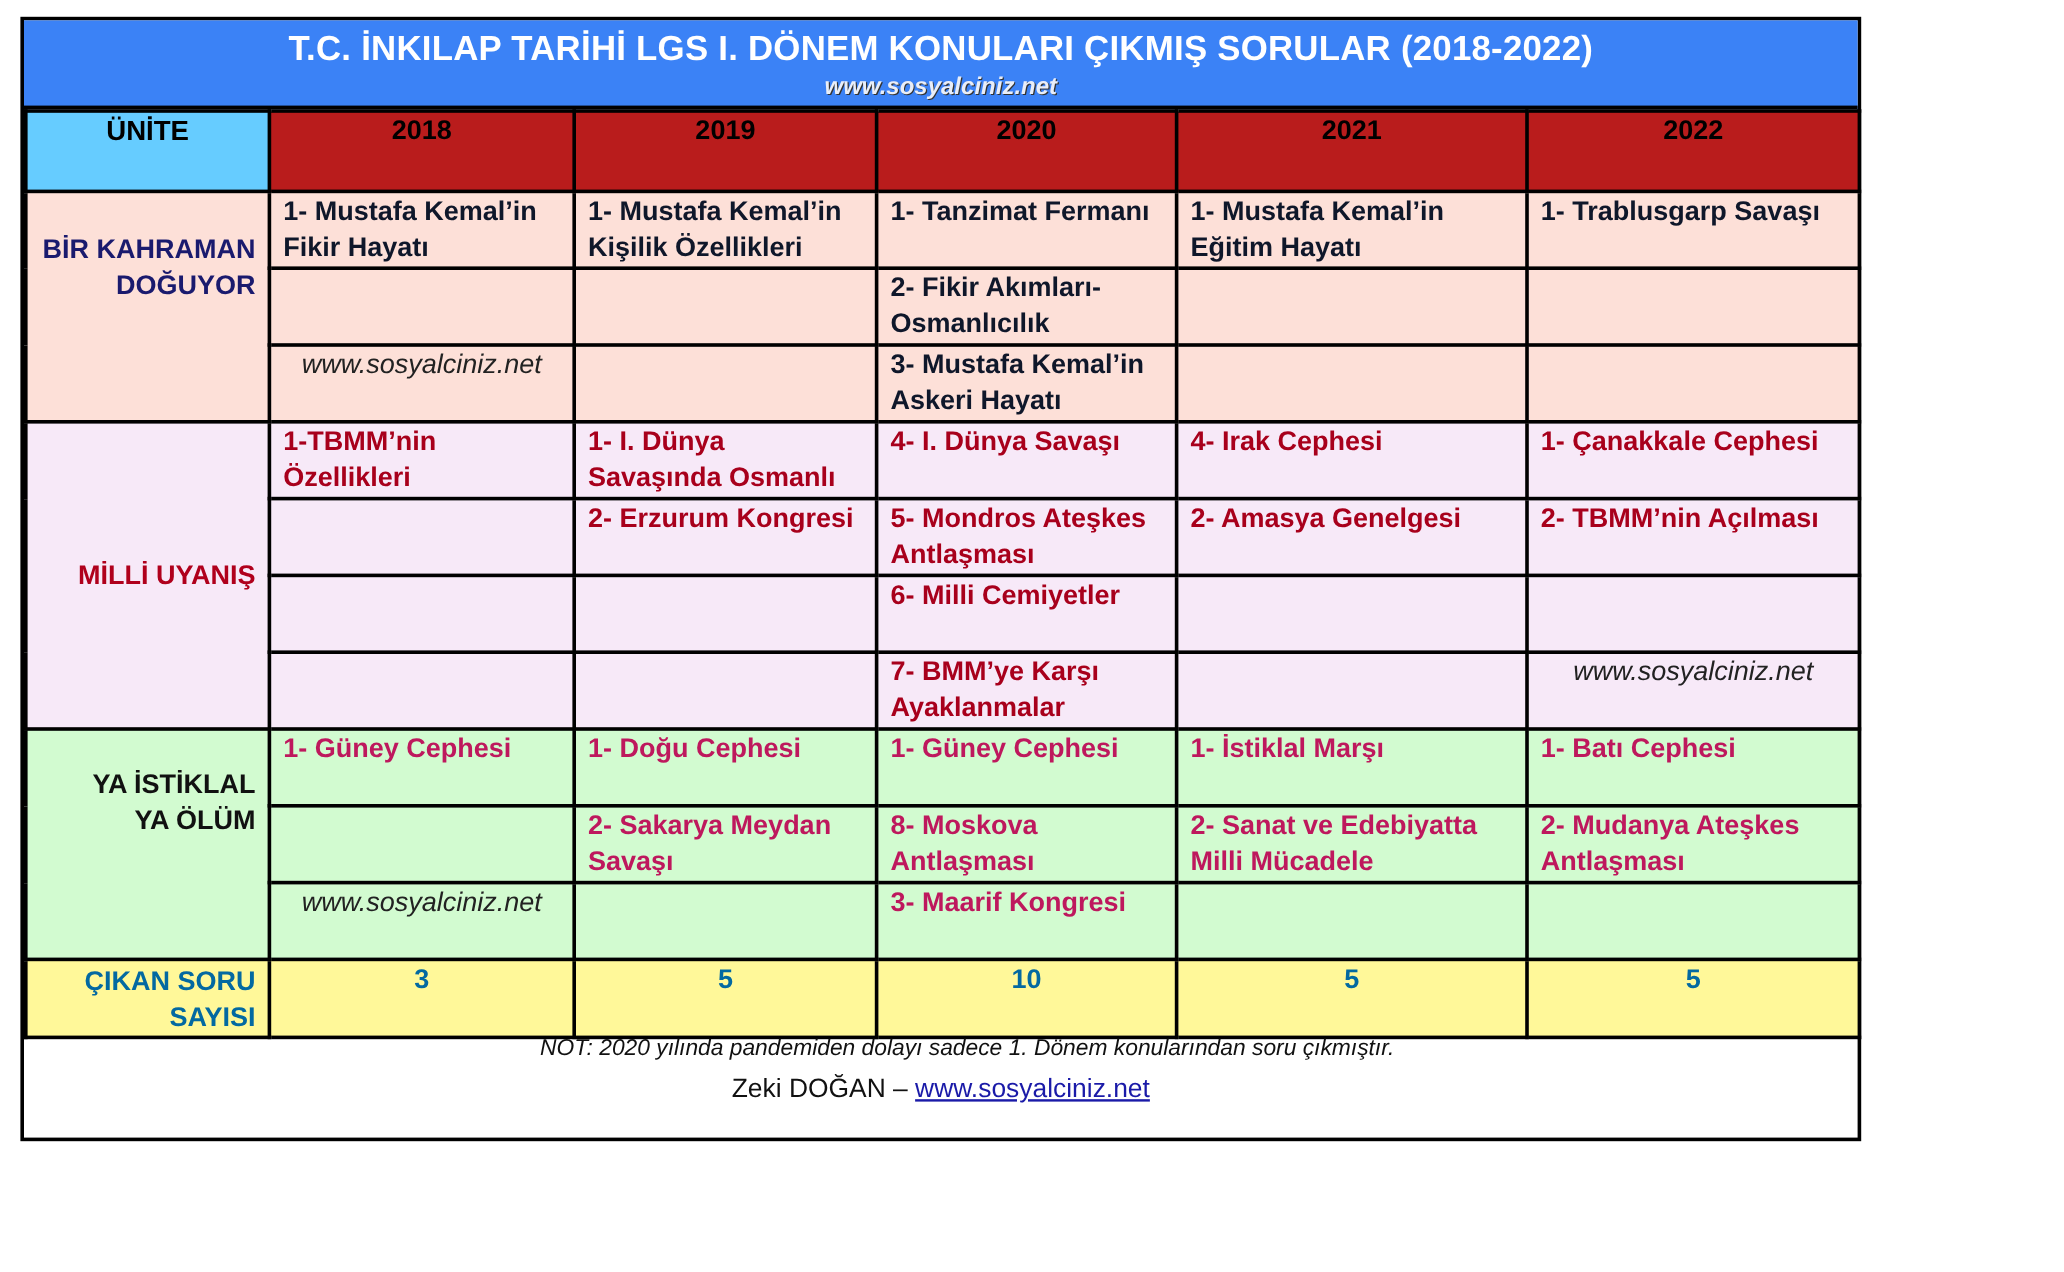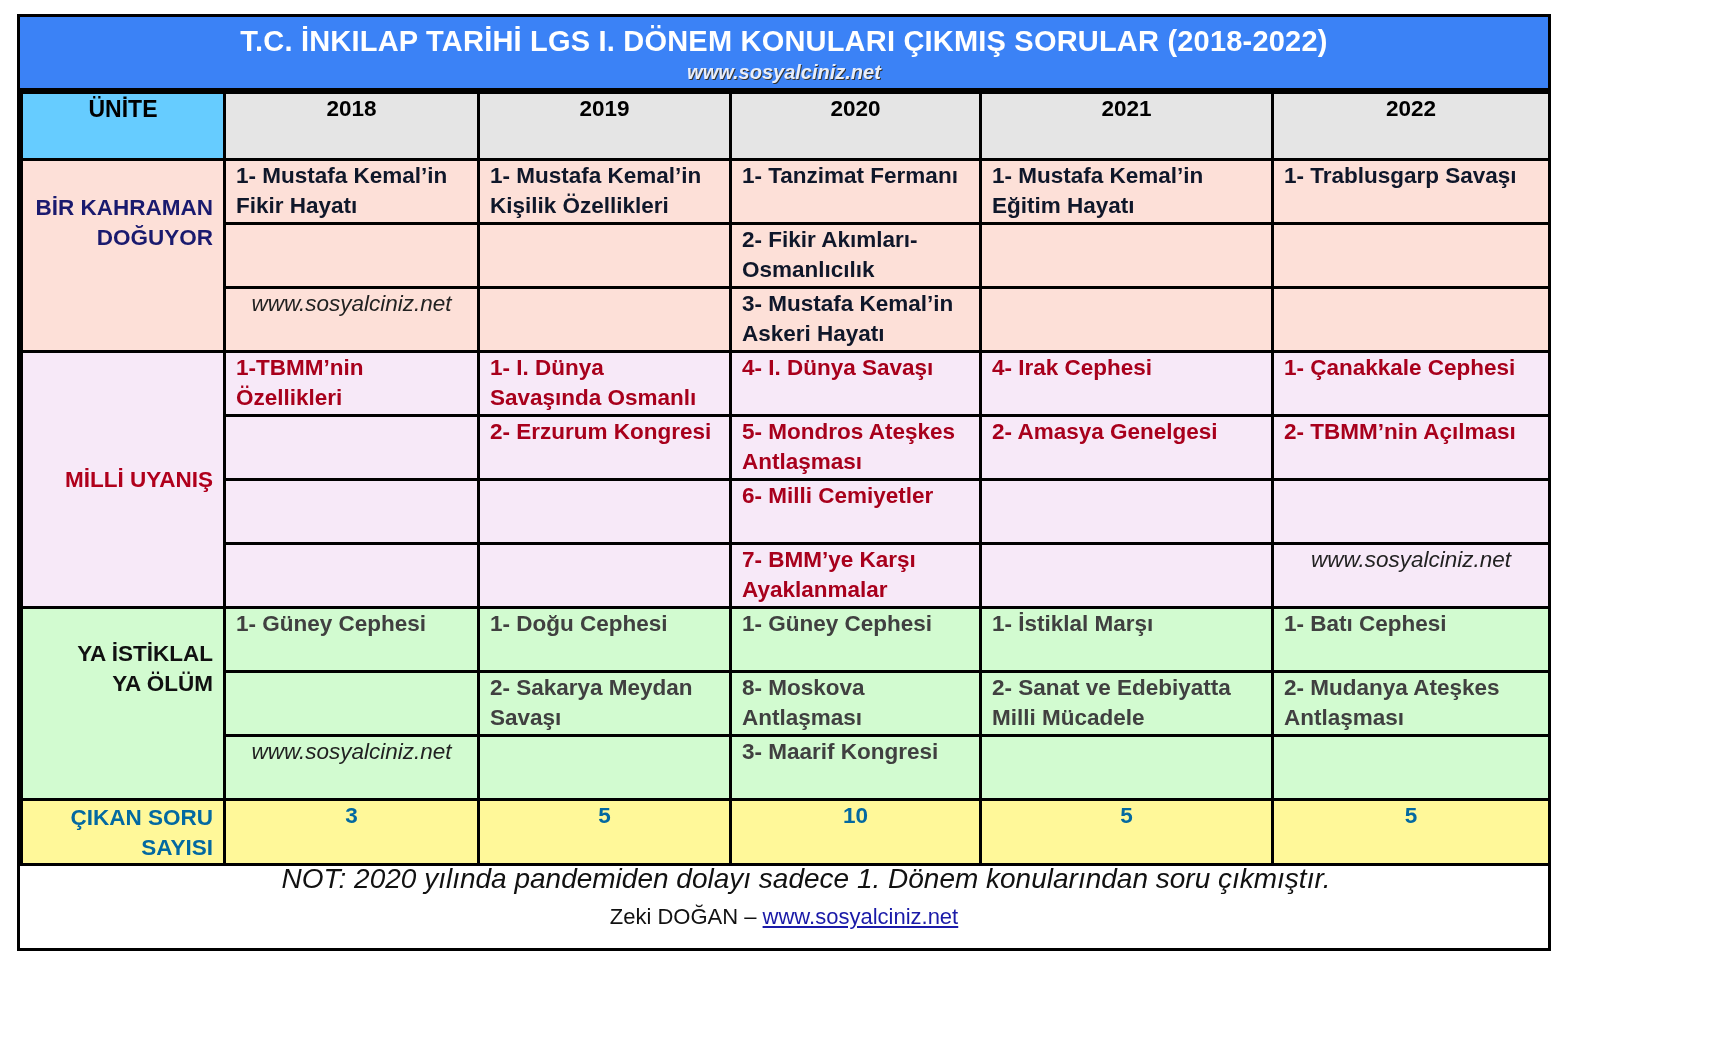--- a/index.html
+++ b/index.html
@@ -13,35 +13,35 @@
            position:absolute; left:0; right:0; top:8px; }
   .subtitle { color:#e9eef8; font-weight:bold; font-style:italic; font-size:20px;
               position:absolute; left:0; right:0; top:44px;
               text-shadow:1px 1px 0 #333; }
   table.grid { position:absolute; left:0; top:74px; border-collapse:collapse;
                table-layout:fixed; width:1528px; }
   table.grid td { border:3px solid #000; padding:0 10px; vertical-align:top;
                   font-weight:bold; font-size:22.5px; line-height:30px; box-sizing:border-box; }
   .hdr td { height:67px; text-align:center; vertical-align:top; padding-top:6px; font-size:28px; }
   .hdr td.unite { background:#66ccff; font-size:23px; }
-  .hdr td.year { background:#e5e5e5; }
+  .hdr td.year { background:#b91c1c; }
   .sub td { height:64px; padding-top:4px; }
   .u1 td { background:#fde0d8; color:#0f172a; }
   .u2 td { background:#f7e9f8; color:#a8001c; }
-  .u3 td { background:#d2fbd0; color:#404040; }
+  .u3 td { background:#d2fbd0; color:#be185d; }
   .cnt td { background:#fff899; color:#0369a1; text-align:center; height:64px; padding-top:2px; font-size:23px; }
   td.unit-name { text-align:right; vertical-align:middle !important; font-size:23px; line-height:30px; }
   .u1 td.unit-name { vertical-align:top !important; padding-top:32px; color:#1a1a6e; }
   .u3 td.unit-name { vertical-align:top !important; padding-top:30px; color:#111; }
   .u2 td.unit-name { color:#b0001c; }
   .cnt td.unit-name { vertical-align:top !important; padding-top:2px; }
   .wm { font-weight:normal !important; font-style:italic; color:#222 !important;
         text-align:center; font-size:22px; }
   .footer { position:absolute; left:0; top:841px; width:1528px; height:90px; text-align:center; }
-  .note { font-style:italic; font-size:28px; color:#111; margin-top:5px;padding-left:44px; }
+  .note { font-style:italic; font-size:19px; color:#111; margin-top:5px;padding-left:44px; }
   .credit { font-weight:normal; font-size:22px; color:#111; margin-top:9px; }
   .credit a { color:#1a1aa8; text-decoration:underline; }
 </style>
 </head>
 <body>
 
 <div class="frame">
   <div class="title-band">
     <div class="title">T.C. İNKILAP TARİHİ LGS I. DÖNEM KONULARI ÇIKMIŞ SORULAR (2018-2022)</div>
     <div class="subtitle">www.sosyalciniz.net</div>

